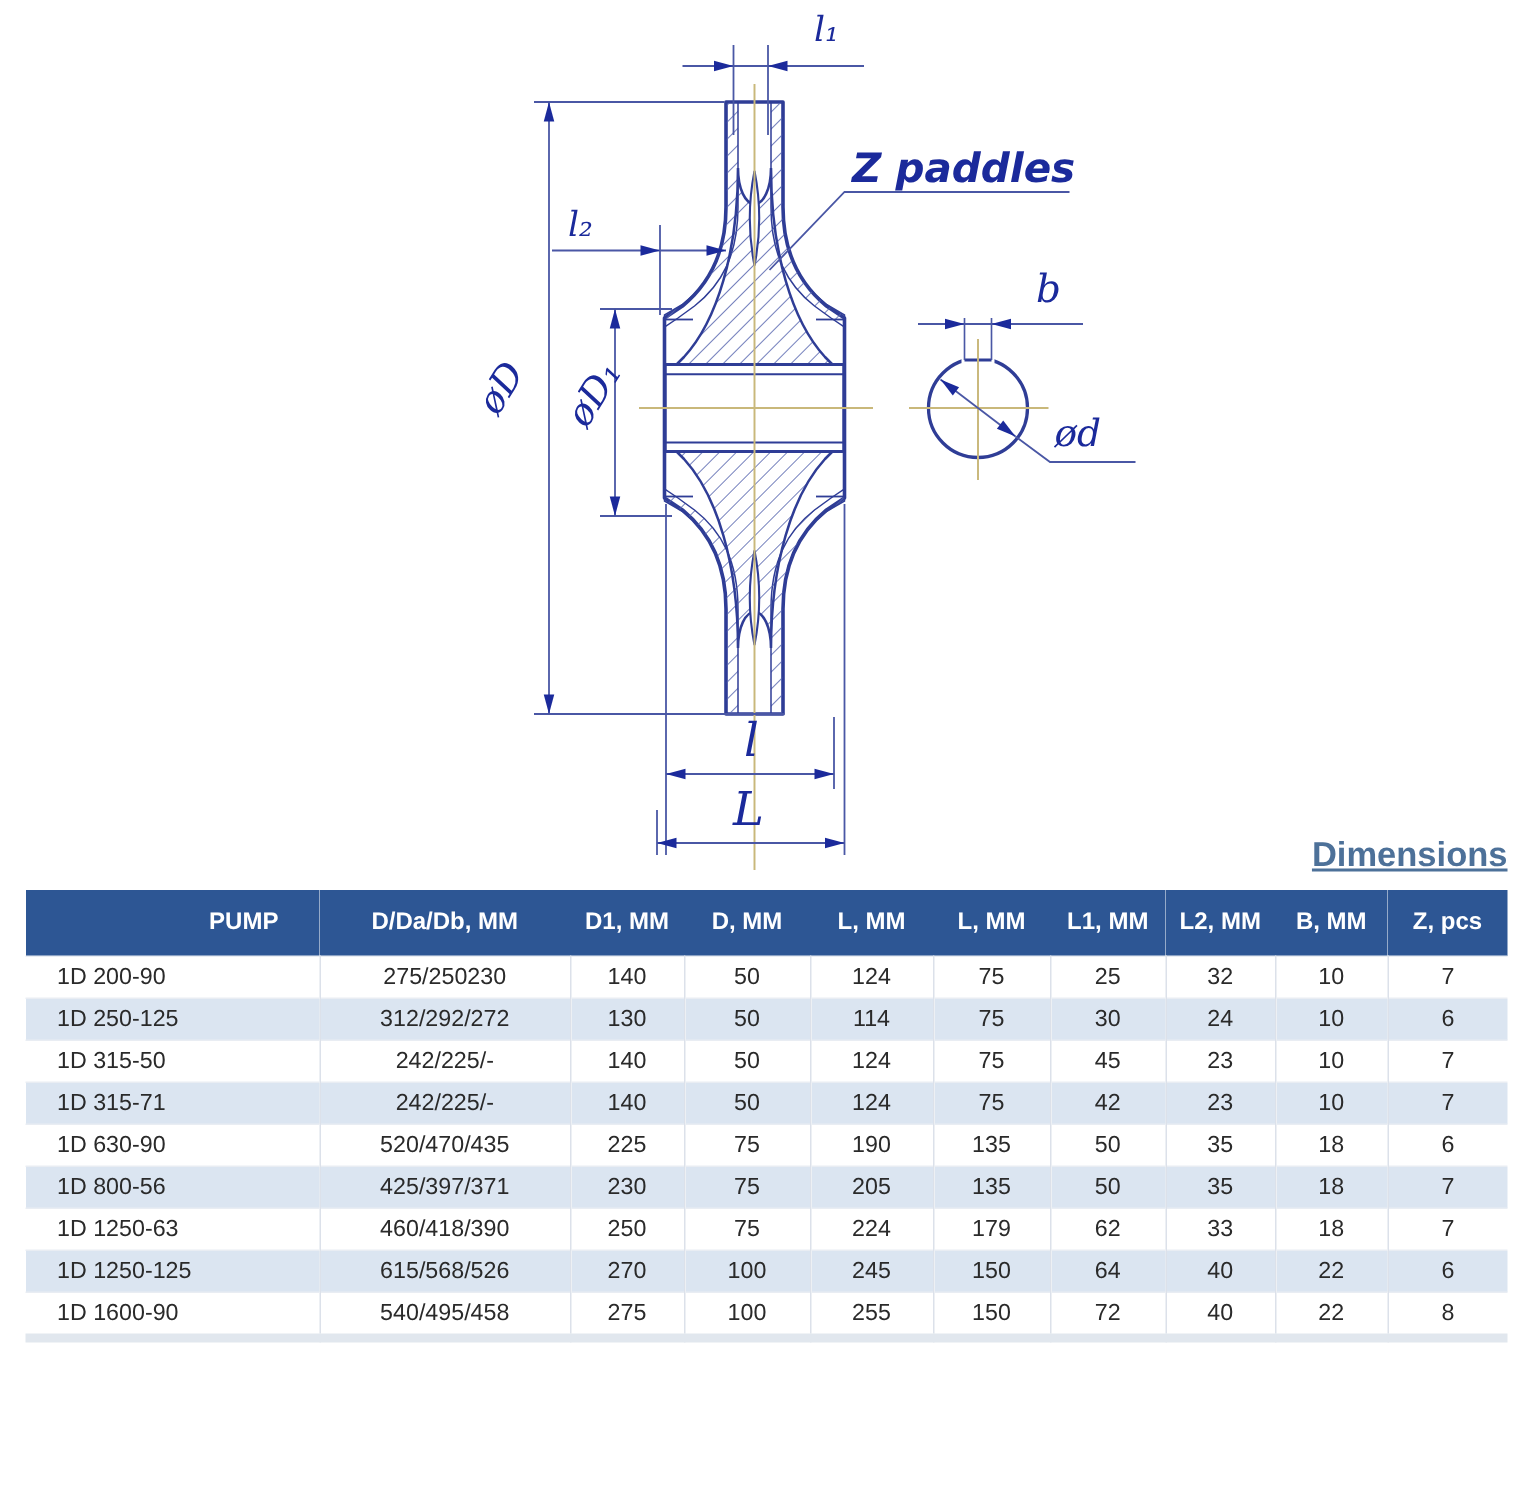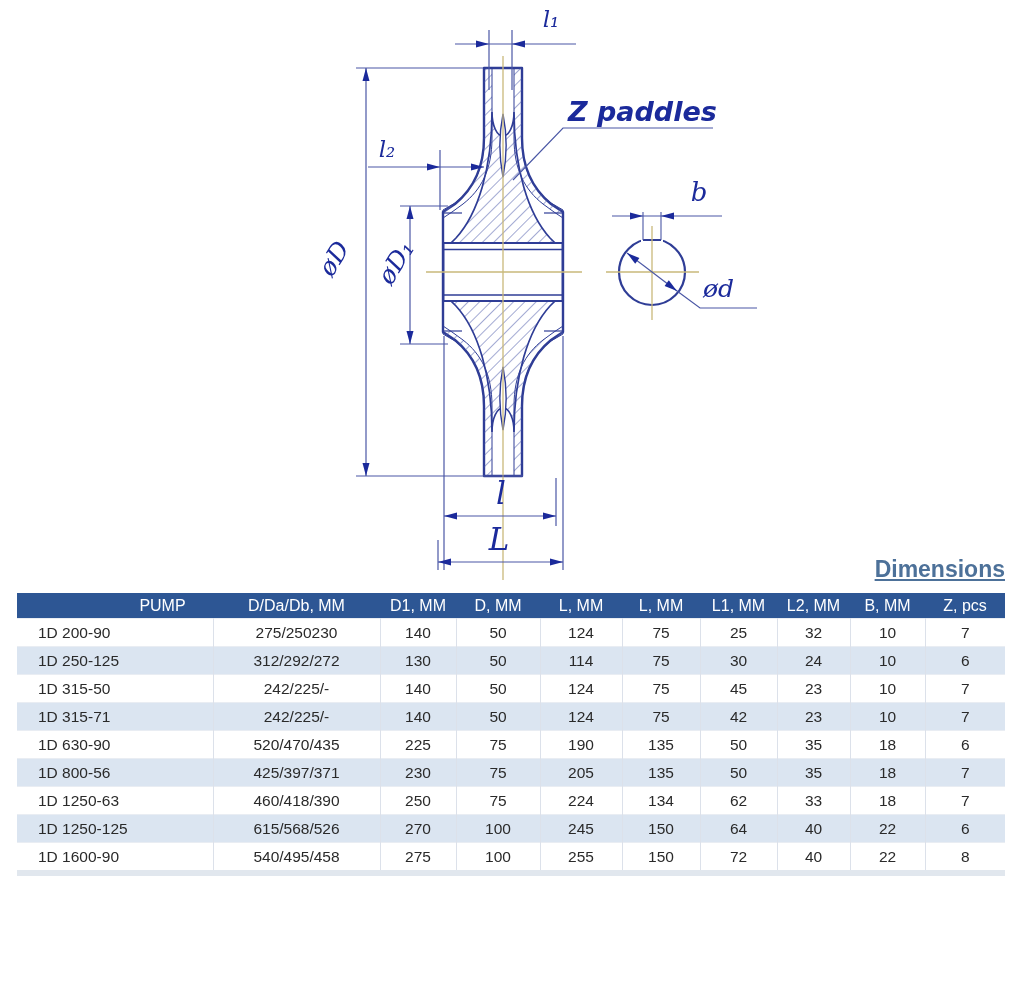--- a/index.html
+++ b/index.html
@@ -13,22 +13,22 @@
     font-size:23px;font-weight:bold;color:#4d7199;
     font-family:"Liberation Sans",sans-serif;
     text-decoration:underline;
   }
   table.dims{
     position:absolute;left:17px;top:593px;width:988px;
     border-collapse:collapse;table-layout:fixed;
     border-bottom:6px solid #e1e7ee;
   }
   table.dims th{
-    background:#2d5694;color:#ffffff;font-size:16px;font-weight:normal;
-    height:25px;text-align:center;padding:0;white-space:nowrap;overflow:hidden;
+    background:#2d5694;color:#ffffff;font-size:16px;font-weight:bold;
+    height:44px;text-align:center;padding:0;white-space:nowrap;overflow:hidden;
   }
   table.dims th:first-child{padding-left:95px;}
   table.dims td{
     height:27px;font-size:15.5px;color:#2a2a2a;text-align:center;padding:0;
     border-right:1px solid #dce1ea;border-top:1px solid #e9edf3;
     white-space:nowrap;overflow:hidden;
   }
   table.dims td:first-child{text-align:left;padding-left:21px;}
   table.dims td:last-child{border-right:none;}
   table.dims tbody tr:nth-child(odd){background:#ffffff;}
@@ -248,21 +248,21 @@
         <td>35</td>
         <td>18</td>
         <td>7</td>
       </tr>
       <tr>
         <td>1D 1250-63</td>
         <td>460/418/390</td>
         <td>250</td>
         <td>75</td>
         <td>224</td>
-        <td>134</td>
+        <td>179</td>
         <td>62</td>
         <td>33</td>
         <td>18</td>
         <td>7</td>
       </tr>
       <tr>
         <td>1D 1250-125</td>
         <td>615/568/526</td>
         <td>270</td>
         <td>100</td>

